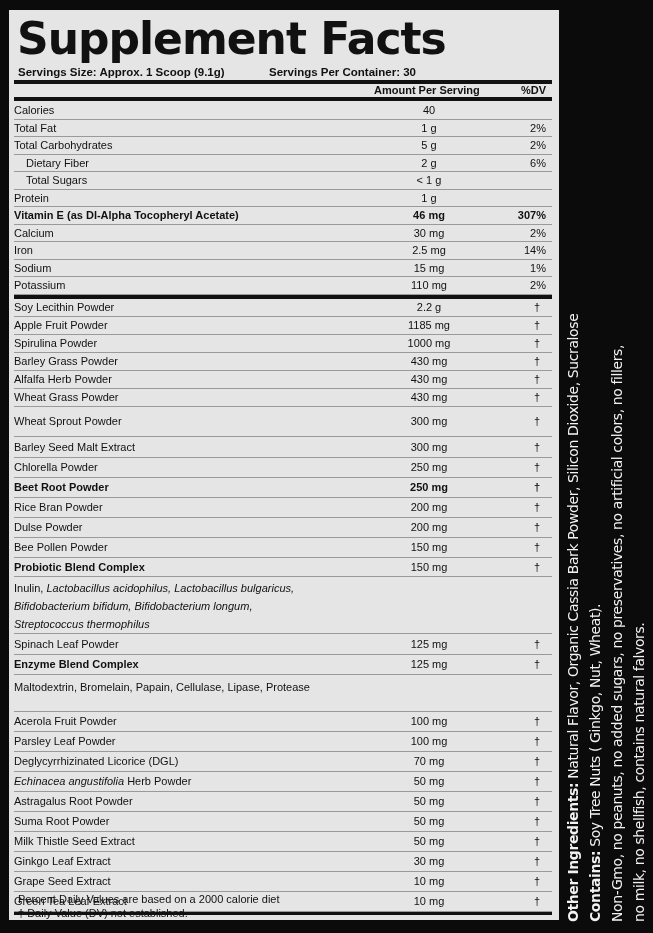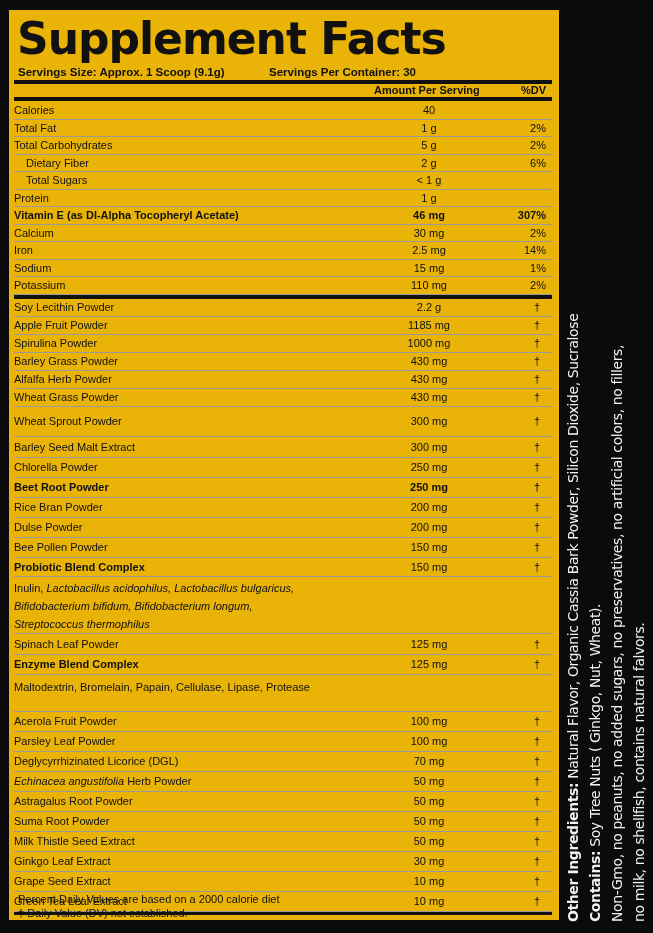--- a/index.html
+++ b/index.html
@@ -1,18 +1,18 @@
 <!DOCTYPE html>
 <html><head>
 <meta charset="utf-8">
 <style>
   html, body { margin:0; padding:0; }
   body { width:653px; height:933px; background:#0b0b0c; position:relative; overflow:hidden;
          font-family:"Liberation Sans", sans-serif; }
-  .panel { position:absolute; left:9px; top:10px; width:550px; height:910px; background:#eab308; }
+  .panel { position:absolute; left:9px; top:10px; width:550px; height:910px; background:#e5e5e5; }
   .title { position:absolute; left:8px; top:2px; font-family:"DejaVu Sans", sans-serif; font-weight:bold;
            font-size:44px; letter-spacing:-1px; color:#111; line-height:54px; }
   .serv { position:absolute; left:9px; top:56px; font-size:11.5px; font-weight:bold; color:#111; }
   .serv span { display:inline-block; }
   .serv .ss { width:251px; }
   .bar { position:absolute; left:5px; width:538px; background:#111; }
   .hdr { position:absolute; left:5px; width:538px; top:74px; height:13px; font-size:11px; font-weight:bold; color:#111; }
   .hdr .amt { position:absolute; left:360px; }
   .hdr .dv { position:absolute; right:6px; }
   .rows { position:absolute; left:5px; top:92px; width:538px; }

